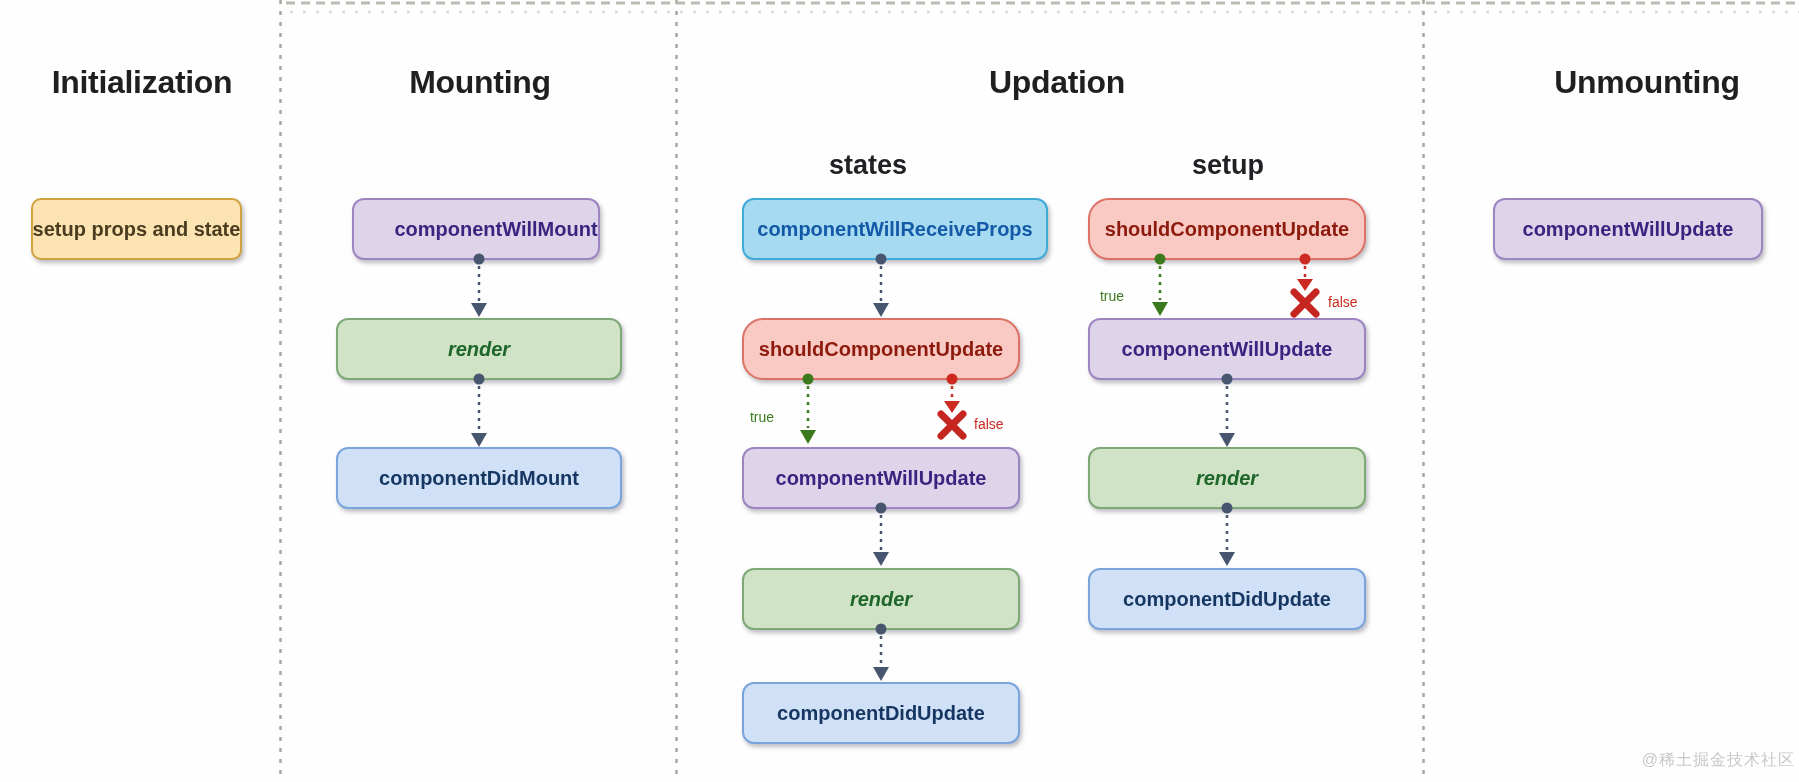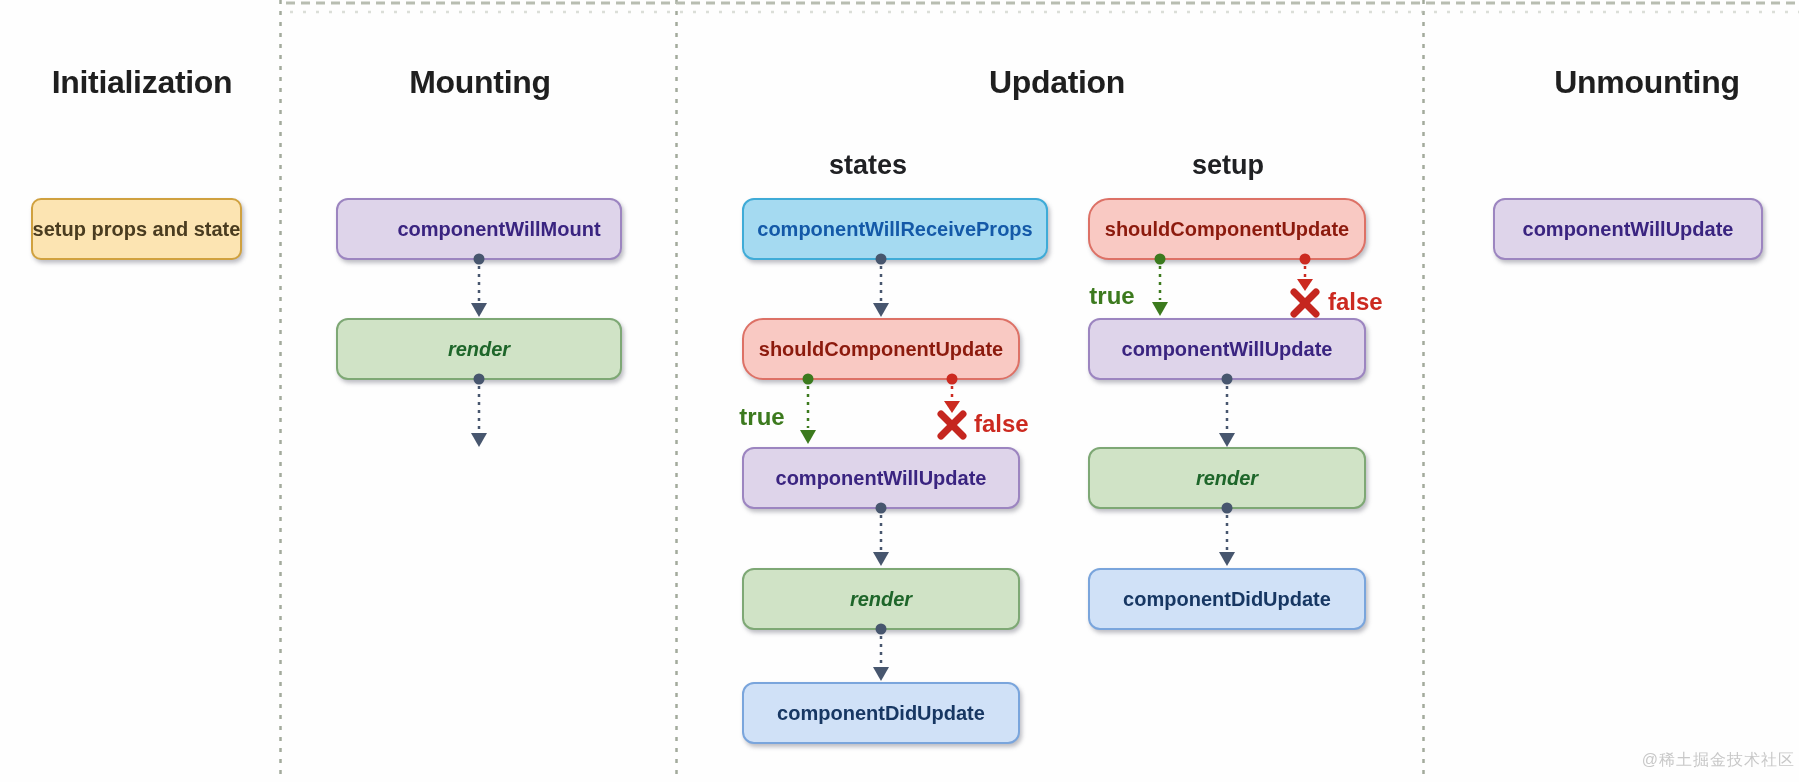--- a/index.html
+++ b/index.html
@@ -23,21 +23,21 @@
     font-size:20px;font-weight:bold;white-space:nowrap;
     box-shadow:2px 3px 4px rgba(110,110,125,0.45);
   }
   .box.orange{background:var(--node_orange_fill);border-color:var(--node_orange_border);color:var(--node_orange_text);border-radius:10px;}
   .box.purple{background:var(--node_purple_fill);border-color:var(--node_purple_border);color:var(--node_purple_text);}
   .box.green {background:var(--node_green_fill); border-color:var(--node_green_border); color:var(--node_green_text);font-style:italic;}
   .box.blue  {background:var(--node_blue_fill);  border-color:var(--node_blue_border);  color:var(--node_blue_text);}
   .box.sky   {background:var(--node_sky_fill);   border-color:var(--node_sky_border);   color:var(--node_sky_text);}
   .box.red   {background:var(--node_red_fill);   border-color:var(--node_red_border);   color:var(--node_red_text);border-radius:21px;}
   .branch-label{
-    position:absolute;z-index:4;font-size:24px;font-weight:bold;white-space:nowrap;
+    position:absolute;z-index:4;font-size:14px;font-weight:normal;white-space:nowrap;
   }
   .branch-label.true{color:var(--arrow_true_green);transform:translate(-50%,-50%);}
   .branch-label.false{color:var(--arrow_false_red);transform:translateY(-50%);}
   .watermark{
     position:absolute;right:4px;top:750px;z-index:2;
     font-size:16px;color:var(--watermark_text);letter-spacing:1px;white-space:nowrap;
   }
   
   .divider{stroke:var(--divider);stroke-width:2.5;stroke-dasharray:4 7;fill:none;}
   .topline{stroke:var(--topline);stroke-width:3;stroke-dasharray:9 6;fill:none;}
@@ -141,22 +141,23 @@
   <div class="phase-title" style="left:142px;top:64px;">Initialization</div>
   <div class="phase-title" style="left:1057px;top:64px;">Updation</div>
   <div class="phase-title" style="left:480px;top:64px;">Mounting</div>
   <div class="phase-title" style="left:1647px;top:64px;">Unmounting</div>
 
   <div class="sub-title" style="left:868px;top:150px;">states</div>
   <div class="sub-title" style="left:1228px;top:150px;">setup</div>
 
   <div class="box orange" style="left:31px;top:198px;width:211px;">setup props and state</div>
 
-  <div class="box purple" style="left:336px;top:198px;width:286px;padding-left:40px;">componentWillMount</div>
+  <div class="box purple" style="left:352px;top:198px;width:248px;padding-left:40px;">componentWillMount</div>
   <div class="box green" style="left:336px;top:318px;width:286px;">render</div>
+  <div class="box blue" style="left:336px;top:447px;width:286px;">componentDidMount</div>
 
   <div class="box sky" style="left:742px;top:198px;width:306px;">componentWillReceiveProps</div>
   <div class="box red" style="left:742px;top:318px;width:278px;">shouldComponentUpdate</div>
   <div class="box purple" style="left:742px;top:447px;width:278px;">componentWillUpdate</div>
   <div class="box green" style="left:742px;top:568px;width:278px;">render</div>
   <div class="box blue" style="left:742px;top:682px;width:278px;">componentDidUpdate</div>
 
   <div class="box red" style="left:1088px;top:198px;width:278px;">shouldComponentUpdate</div>
   <div class="box purple" style="left:1088px;top:318px;width:278px;">componentWillUpdate</div>
   <div class="box green" style="left:1088px;top:447px;width:278px;">render</div>

